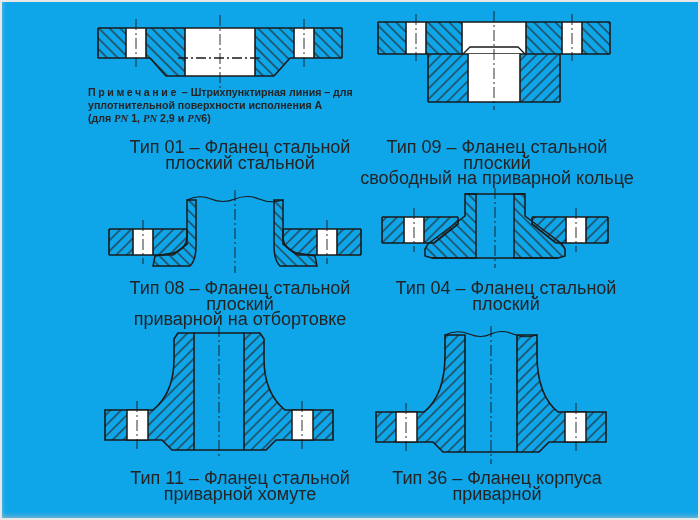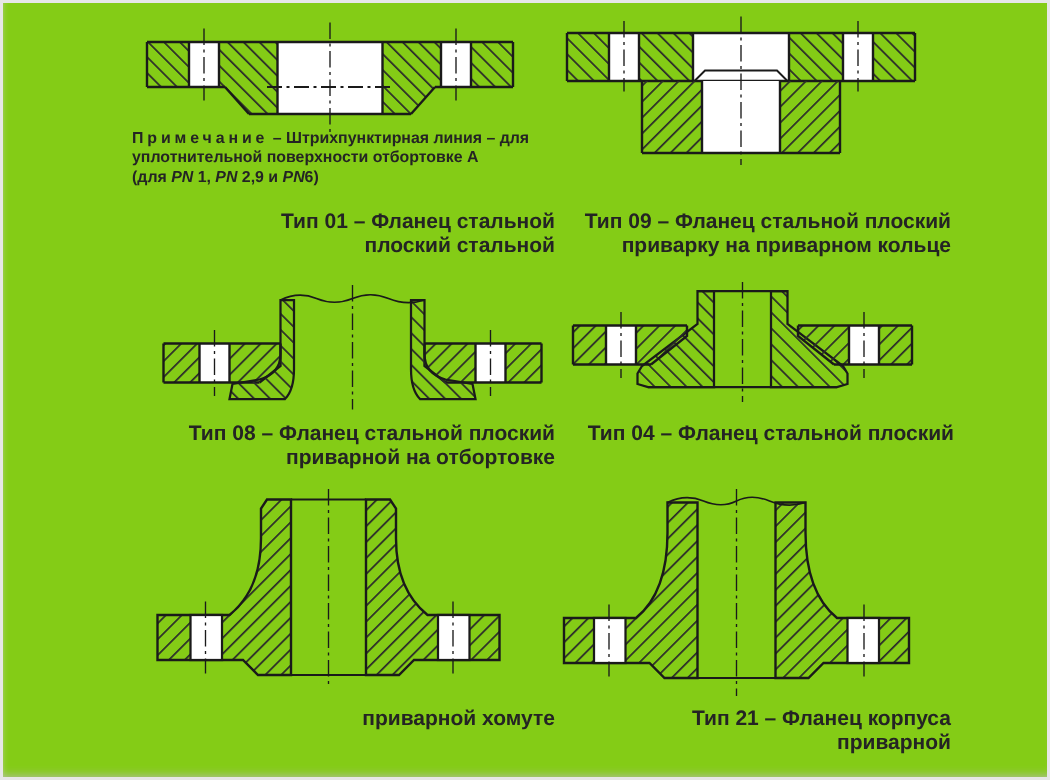--- a/index.html
+++ b/index.html
@@ -1,26 +1,26 @@
 <!DOCTYPE html>
 <html><head>
 <meta charset="utf-8">
 <style>
   html,body{margin:0;padding:0;background:#ffffff;}
   .page{
-    position:relative;width:700px;height:520px;background:#84cc16;overflow:hidden;
+    position:relative;width:700px;height:520px;background:#0ea5e9;overflow:hidden;
     font-family:"Liberation Sans",sans-serif;color:#242424;
     box-shadow:inset 0 0 0 2px #e7e7e7, inset 0 -6px 7px -4px #bdbdbd, inset 4px 0 6px -4px #d8d8d8;
   }
   .fig{position:absolute;}
-  .cap{position:absolute;text-align:right;font-size:14px;font-weight:700;line-height:15.5px;color:#242424;}
+  .cap{position:absolute;text-align:center;font-size:18px;font-weight:400;line-height:15.5px;color:#242424;}
   .cap span{display:block;}
   .note{position:absolute;left:88px;top:86px;width:286px;font-size:10.6px;font-weight:700;line-height:13.2px;color:#242424;}
   .note .spaced{letter-spacing:2.6px;}
-  .note i{font-style:italic;}
+  .note i{font-style:italic;font-family:Liberation Serif, serif;}
   svg{display:block;}
 </style>
 </head>
 <body>
 
 <div class="page">
 
   <svg width="0" height="0" style="position:absolute">
     <defs>
       <pattern id="hatchFwd" patternUnits="userSpaceOnUse" width="7.5" height="7.5" patternTransform="rotate(45)">
@@ -147,40 +147,41 @@
       <rect x="28" y="87" width="21" height="30" fill="#fff" stroke="#1a1a1a" stroke-width="1.5"></rect>
       <rect x="197" y="87" width="21" height="30" fill="#fff" stroke="#1a1a1a" stroke-width="1.5"></rect>
     </g>
     <g stroke="#1a1a1a" stroke-width="0.9" stroke-dasharray="11 3 2 3" fill="none">
       <path d="M38 78 V126 M208 78 V126 M123 1 V139"></path>
     </g>
   </svg>
 
   <div class="note">
     <span class="spaced">Примечание</span><span> – Штрихпунктирная линия – для</span><br>
-    <span>уплотнительной поверхности отбортовке А</span><br>
+    <span>уплотнительной поверхности исполнения А</span><br>
     <span>(для </span><i>PN</i><span> 1, </span><i>PN</i><span> 2,9 и </span><i>PN</i><span>6)</span>
   </div>
 
   <div class="cap" style="left:110px;top:140px;width:260px">
     <span>Тип 01 – Фланец стальной</span>
     <span>плоский стальной</span>
   </div>
   <div class="cap" style="left:360px;top:140px;width:274px">
     <span>Тип 09 – Фланец стальной плоский</span>
-    <span>приварку на приварном кольце</span>
+    <span>свободный на приварной кольце</span>
   </div>
   <div class="cap" style="left:110px;top:281px;width:260px">
     <span>Тип 08 – Фланец стальной плоский</span>
     <span>приварной на отбортовке</span>
   </div>
-  <div class="cap" style="left:352px;top:281px;width:284px">
+  <div class="cap" style="left:364px;top:281px;width:284px">
     <span>Тип 04 – Фланец стальной плоский</span>
   </div>
   <div class="cap" style="left:110px;top:471px;width:260px">
+    <span>Тип 11 – Фланец стальной</span>
     <span>приварной хомуте</span>
   </div>
   <div class="cap" style="left:360px;top:471px;width:274px">
-    <span>Тип 21 – Фланец корпуса</span>
+    <span>Тип 36 – Фланец корпуса</span>
     <span>приварной</span>
   </div>
 
 </div>
 
 </body></html>

